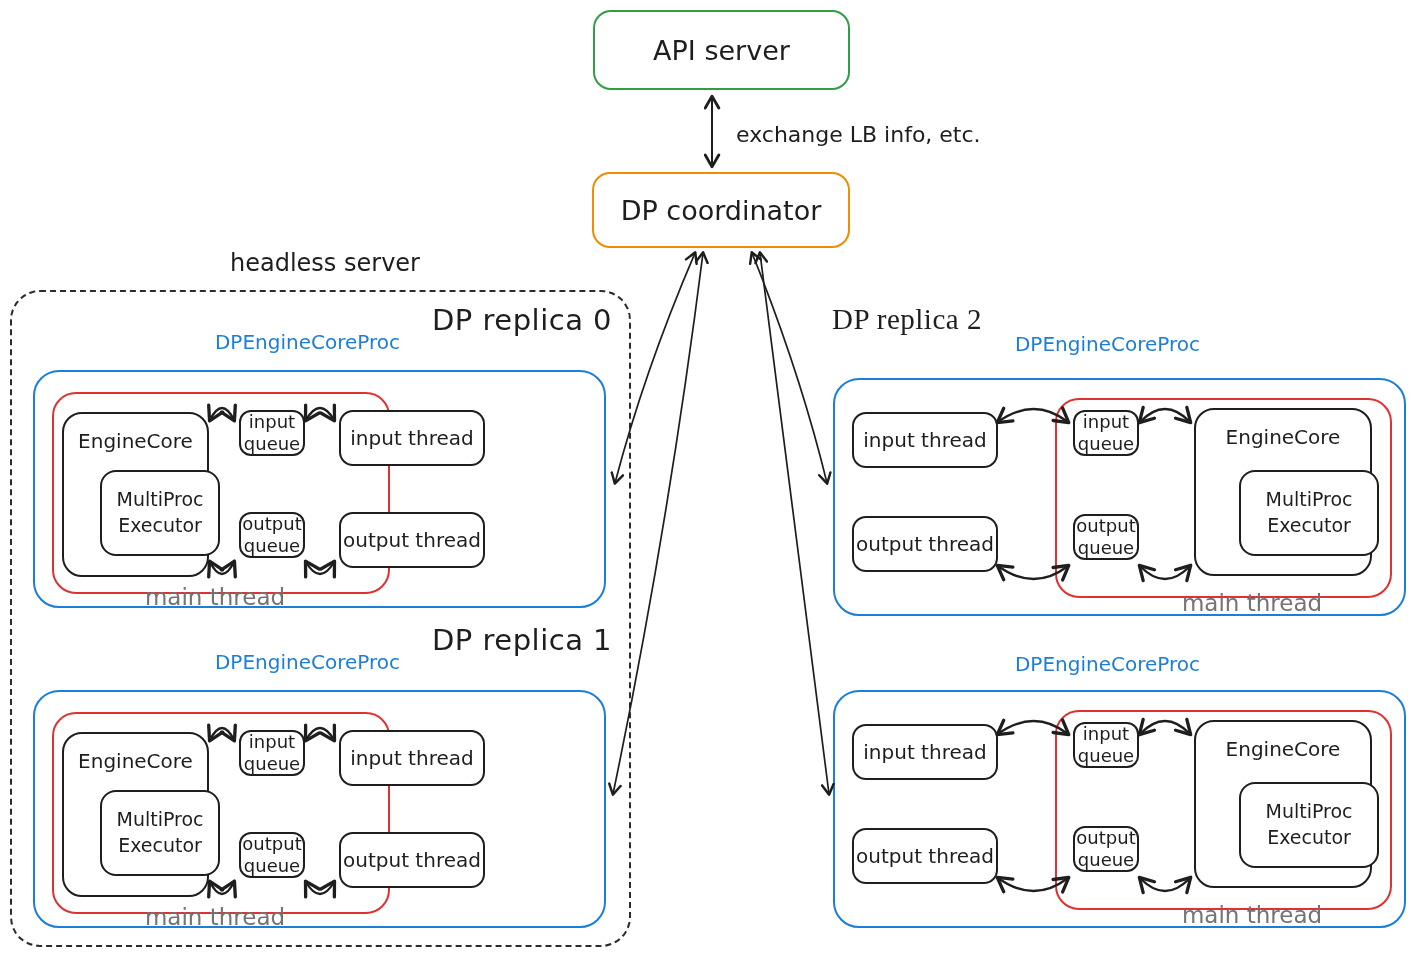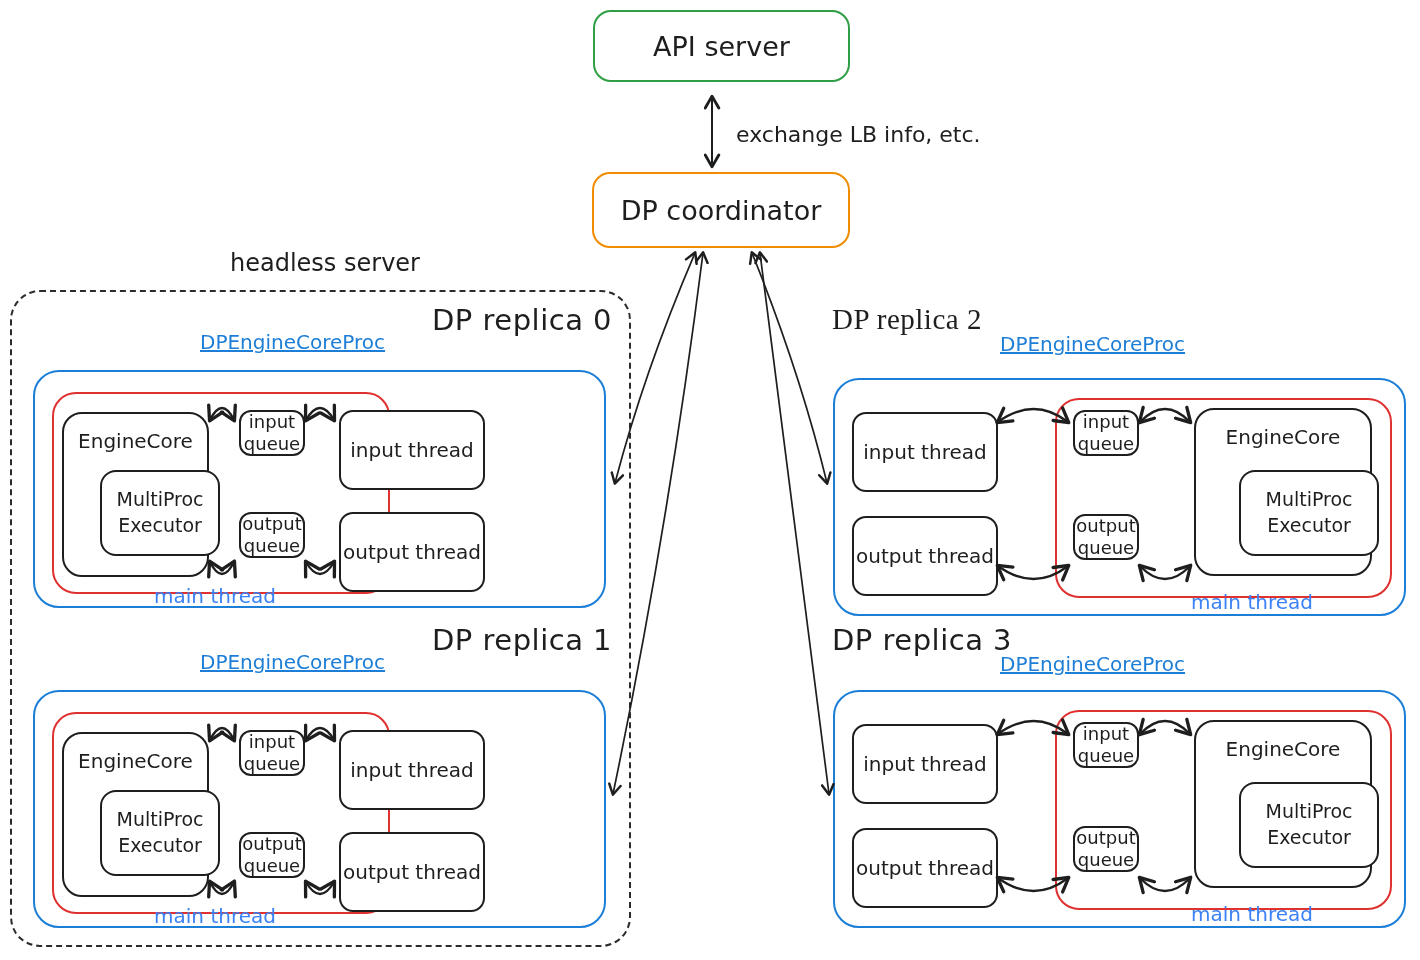--- a/index.html
+++ b/index.html
@@ -11,34 +11,34 @@
   }
   .lbl { position: absolute; white-space: nowrap; }
 
   
   .node {
     position: absolute; background: #fff;
     border: 2.5px solid #1e1e1e; border-radius: 18px;
     display: flex; align-items: center; justify-content: center;
     text-align: center; font-size: 27px;
   }
-  .api-box   { left: 593px; top: 10px;  width: 257px; height: 72px; border-color: #2f9e44; }
+  .api-box   { left: 593px; top: 10px;  width: 257px; height: 80px; border-color: #2f9e44; }
   .coord-box { left: 592px; top: 172px; width: 258px; height: 76px; border-color: #f08c00; }
   .exchange-label { left: 736px; top: 122px; font-size: 22px; }
 
   
   .headless-box {
     position: absolute; left: 10px; top: 290px; width: 621px; height: 657px;
     border: 2.2px dashed #2b2b2b; border-radius: 30px; background: transparent;
   }
   .headless-label { left: 230px; top: 249px; width: 190px; text-align: center; font-size: 24px; white-space: nowrap; }
 
   
   .replica-title { position: absolute; font-size: 29px; letter-spacing: .5px; white-space: nowrap; }
-  .proc-label { position: absolute; width: 200px; text-align: left; font-size: 20px; color: #1c7ed6; white-space: nowrap; text-decoration: underline; }
+  .proc-label { position: absolute; width: 200px; text-align: right; font-size: 20px; color: #1c7ed6; white-space: nowrap; }
 
   
   .blue-box {
     position: absolute; width: 573px; height: 238px;
     border: 2.5px solid #1c7ed6; border-radius: 26px; background: transparent; padding-left: 7px;
   }
   .red-box { position: absolute; border: 2.5px solid #e03131; border-radius: 24px; background: transparent; }
   .left  .red-box { left: 17px;  top: 20px; width: 338px; height: 202px; }
   .right .red-box { left: 220px; top: 18px; width: 337px; height: 200px; }
 
@@ -54,34 +54,34 @@
   .engine-label { font-size: 20px; margin-top: 15px; }
   .multiproc {
     position: absolute; background: #fff; border: 2.5px solid #1e1e1e; border-radius: 16px;
     display: flex; align-items: center; justify-content: center; text-align: center;
     font-size: 19px; line-height: 1.35; margin-left: 24px;
   }
   .left  .multiproc { left: 12px; top: 56px; width: 120px; height: 86px; }
   .right .multiproc { left: 19px; top: 60px; width: 140px; height: 86px; }
 
   .queue  { border-radius: 12px; font-size: 18px; line-height: 1.2; width: 66px; height: 46px; }
-  .thread { border-radius: 14px; font-size: 20px; width: 146px; height: 80px; }
+  .thread { border-radius: 14px; font-size: 20px; width: 146px; height: 56px; }
 
   .left  .in-queue  { left: 204px; top: 38px;  }
   .left  .out-queue { left: 204px; top: 140px; }
   .left  .in-thread { left: 304px; top: 38px;  }
   .left  .out-thread{ left: 304px; top: 140px; }
 
   .right .in-thread { left: 17px;  top: 32px;  }
   .right .out-thread{ left: 17px;  top: 136px; }
   .right .in-queue  { left: 238px; top: 30px;  }
   .right .out-queue { left: 238px; top: 134px; }
 
   .mt-label {
-    position: absolute; color: #3b82f6; font-size: 20px; font-weight: 500;
+    position: absolute; color: #737373; font-size: 23px; font-weight: 500;
     width: 150px; text-align: center; white-space: nowrap;
   }
   .left  .mt-label { left: 105px; top: 212px; }
   .right .mt-label { left: 342px; top: 210px; }
 
   svg.overlay { position: absolute; left: 0; top: 0; pointer-events: none; }
 </style>
 </head>
 <body>
 
@@ -102,21 +102,20 @@
 
   <div class="replica-title" style="left:432px; top:303px;">DP replica 0</div>
   <div class="proc-label" style="left:200px; top:330px;">DPEngineCoreProc</div>
 
   <div class="replica-title" style="left:432px; top:623px;">DP replica 1</div>
   <div class="proc-label" style="left:200px; top:650px;">DPEngineCoreProc</div>
 
   <div class="replica-title" style="left:832px; top:303px;font-family:Liberation Serif, serif;">DP replica 2</div>
   <div class="proc-label" style="left:1000px; top:332px;">DPEngineCoreProc</div>
 
-  <div class="replica-title" style="left:832px; top:623px;">DP replica 3</div>
   <div class="proc-label" style="left:1000px; top:652px;">DPEngineCoreProc</div>
 
   <div class="blue-box left" style="left:33px; top:370px;">
     <div class="red-box"></div>
     <div class="inner engine">
       <div class="engine-label">EngineCore</div>
       <div class="multiproc">
         <span>MultiProc Executor</span>
       </div>
     </div>

